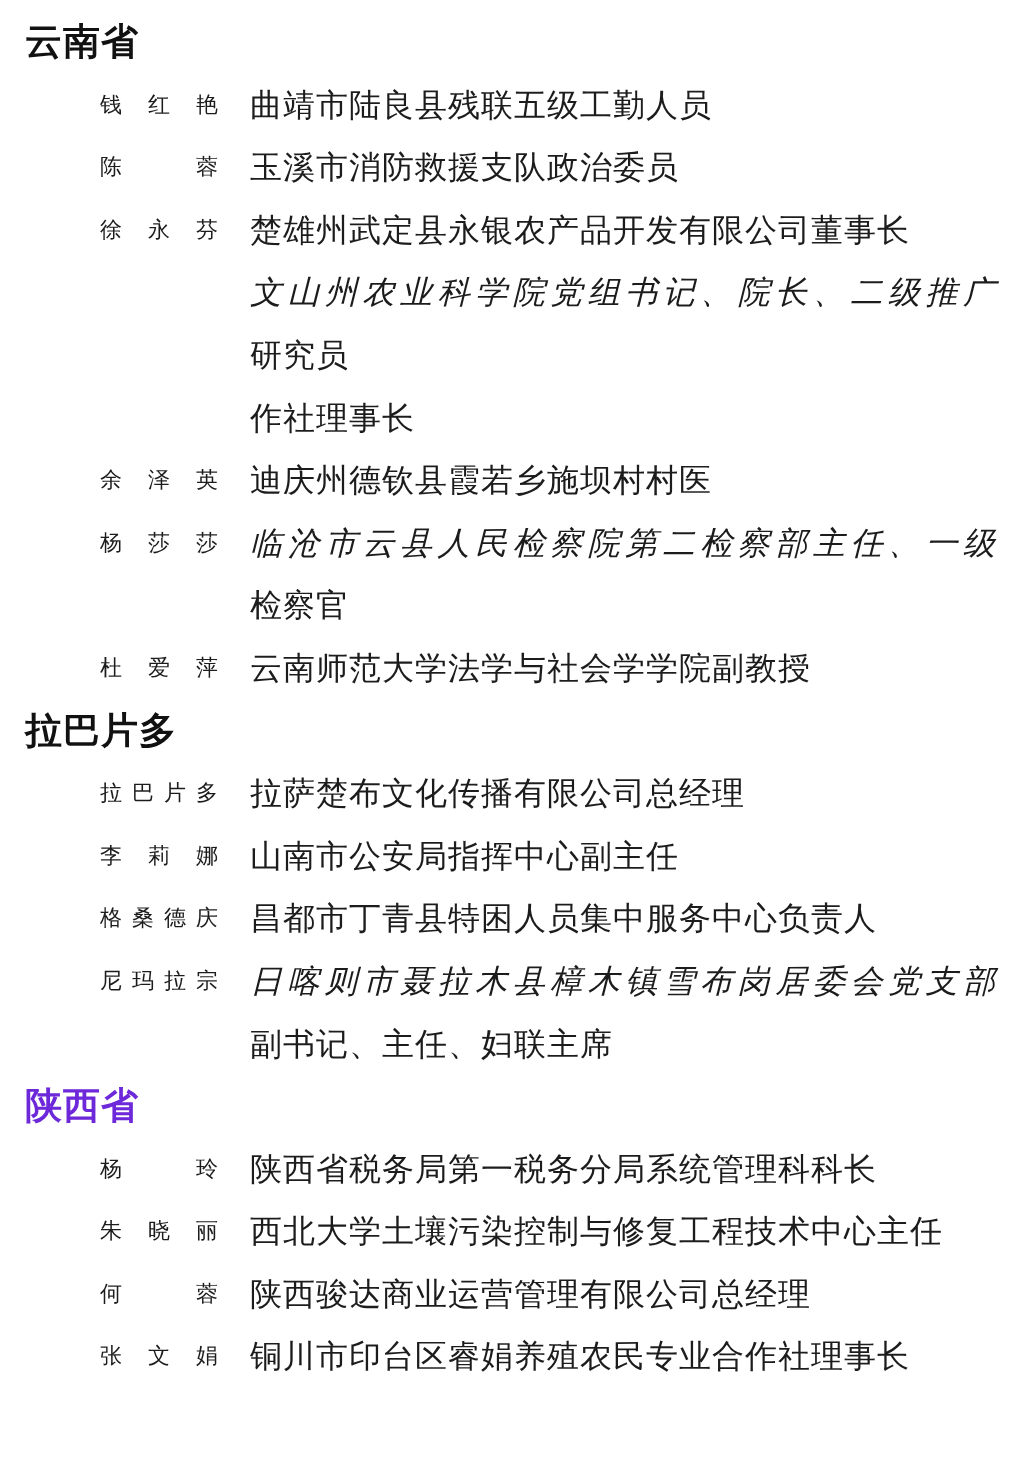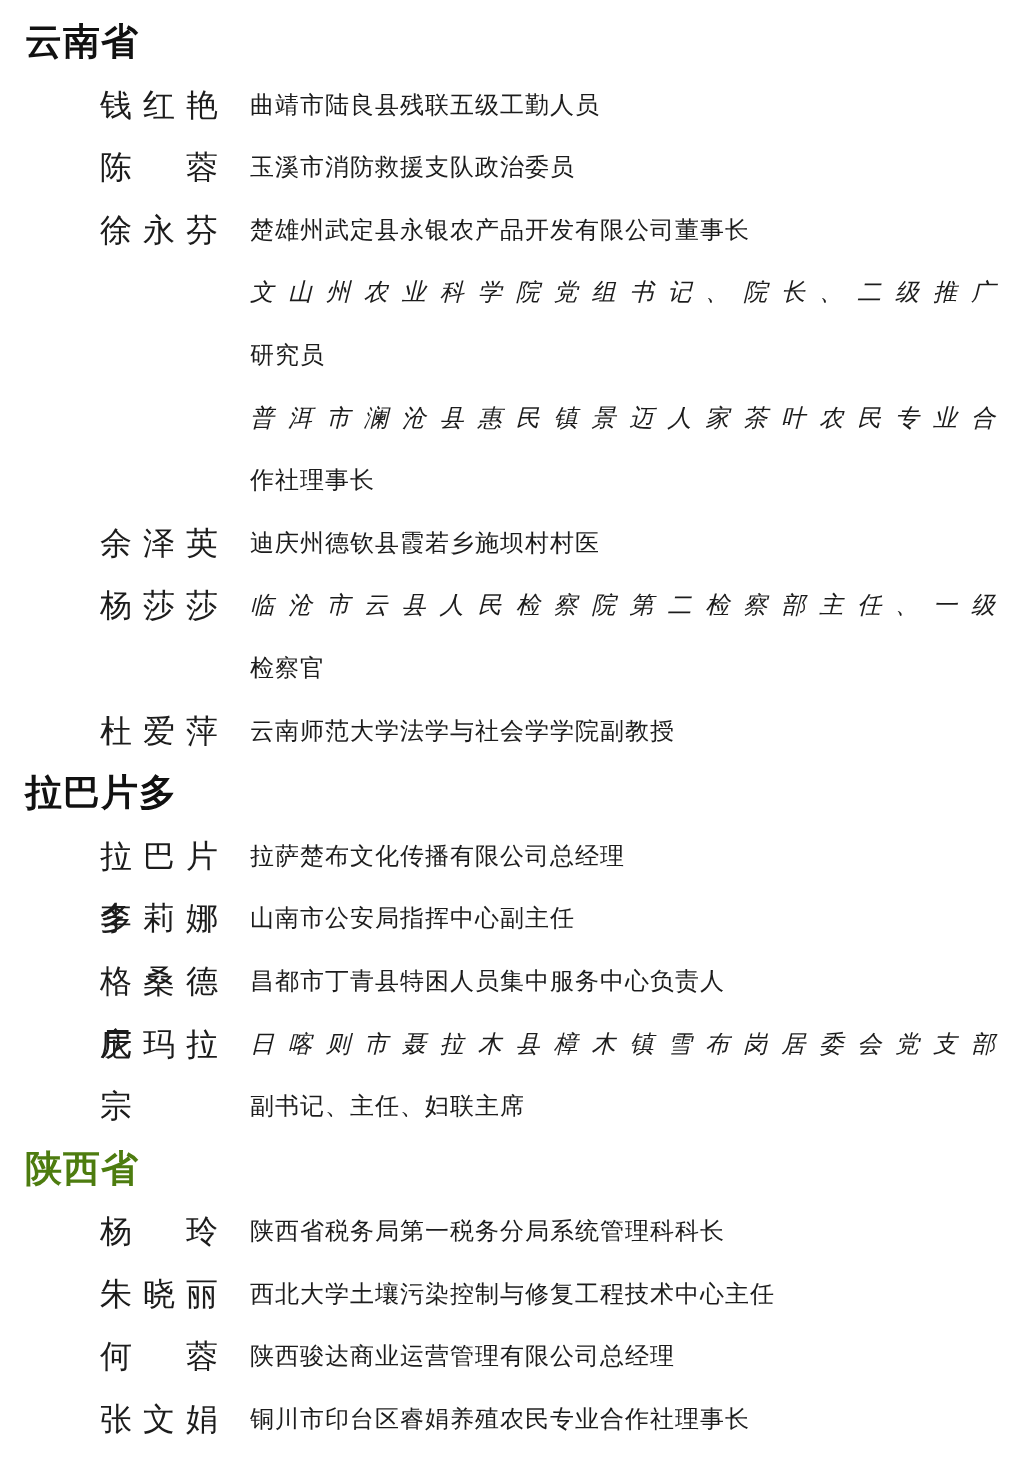--- a/index.html
+++ b/index.html
@@ -26,30 +26,30 @@
     letter-spacing: 1px;
   }
   .entry {
     position: relative;
   }
   .name {
     position: absolute;
     left: 100px;
     top: 0;
     width: 118px;
-    font-size: 32px;
+    font-size: 22px;
     line-height: 62.6px;
     text-align: justify;
     text-align-last: justify;
     text-justify: inter-character;
   }
   .title {
     margin-left: 250px;
     width: 746px;
-    font-size: 24px;
+    font-size: 32px;
     line-height: 62.6px;
     letter-spacing: 1px;
   }
   .title-line {
     white-space: nowrap;
   }
   .title-line.stretch {
     white-space: normal;
     text-align: justify;
     text-align-last: justify;
@@ -87,21 +87,20 @@
 
   <div class="entry">
     <div class="title">
             <div class="title-line stretch">文山州农业科学院党组书记、院长、二级推广</div>
             <div class="title-line">研究员</div>
           </div>
   </div>
 
   <div class="entry">
     <div class="title">
-            <div class="title-line stretch">普洱市澜沧县惠民镇景迈人家茶叶农民专业合</div>
             <div class="title-line">作社理事长</div>
           </div>
   </div>
 
   <div class="entry">
     <span class="name">余泽英</span>
     <div class="title">
             <div class="title-line">迪庆州德钦县霞若乡施坝村村医</div>
           </div>
   </div>
@@ -151,21 +150,21 @@
     <span class="name">尼玛拉宗</span>
     <div class="title">
             <div class="title-line stretch">日喀则市聂拉木县樟木镇雪布岗居委会党支部</div>
             <div class="title-line">副书记、主任、妇联主席</div>
           </div>
   </div>
 </div>
   </section>
 
   <section class="province-section">
-    <h2 class="province-header" style="color: #4d7c0f;">陕西省</h2>
+    <h2 class="province-header" style="color: #6d28d9;">陕西省</h2>
     <div class="entries">
   <div class="entry">
     <span class="name">杨玲</span>
     <div class="title">
             <div class="title-line">陕西省税务局第一税务分局系统管理科科长</div>
           </div>
   </div>
 
   <div class="entry">
     <span class="name">朱晓丽</span>

